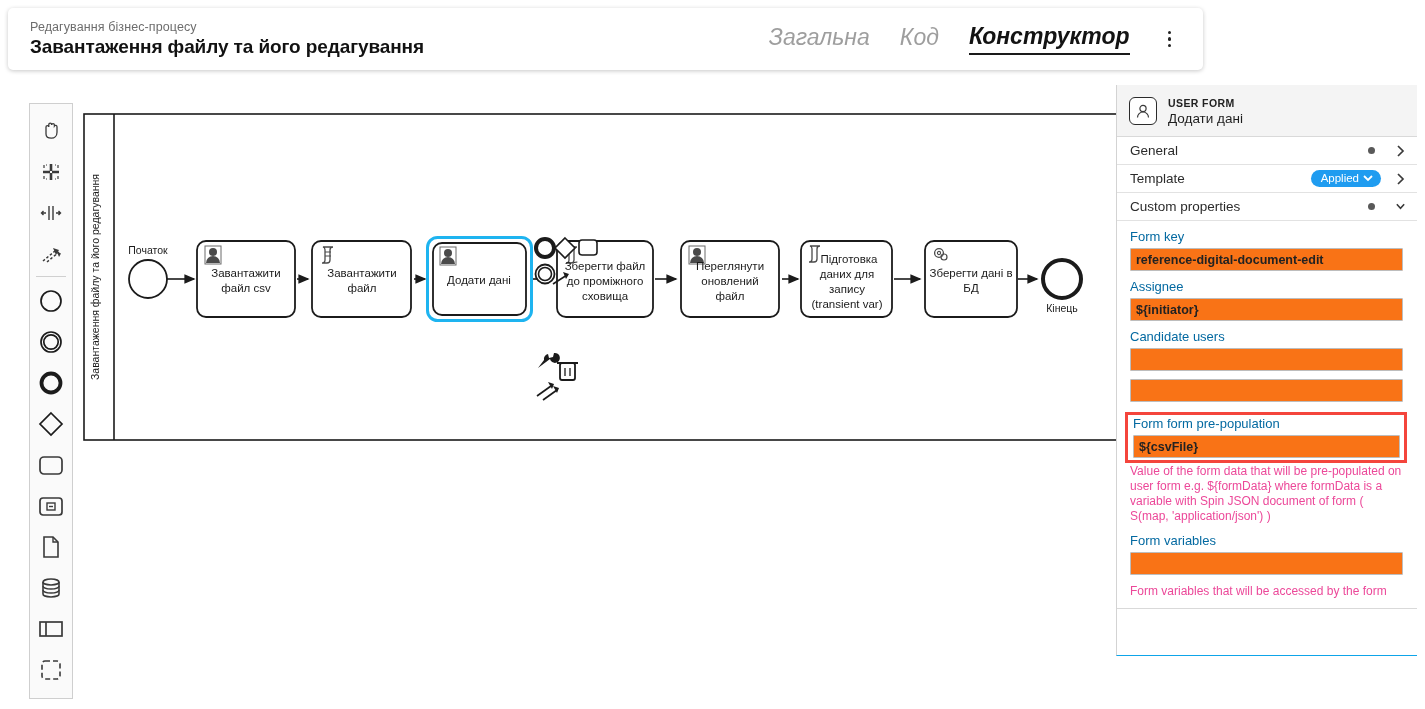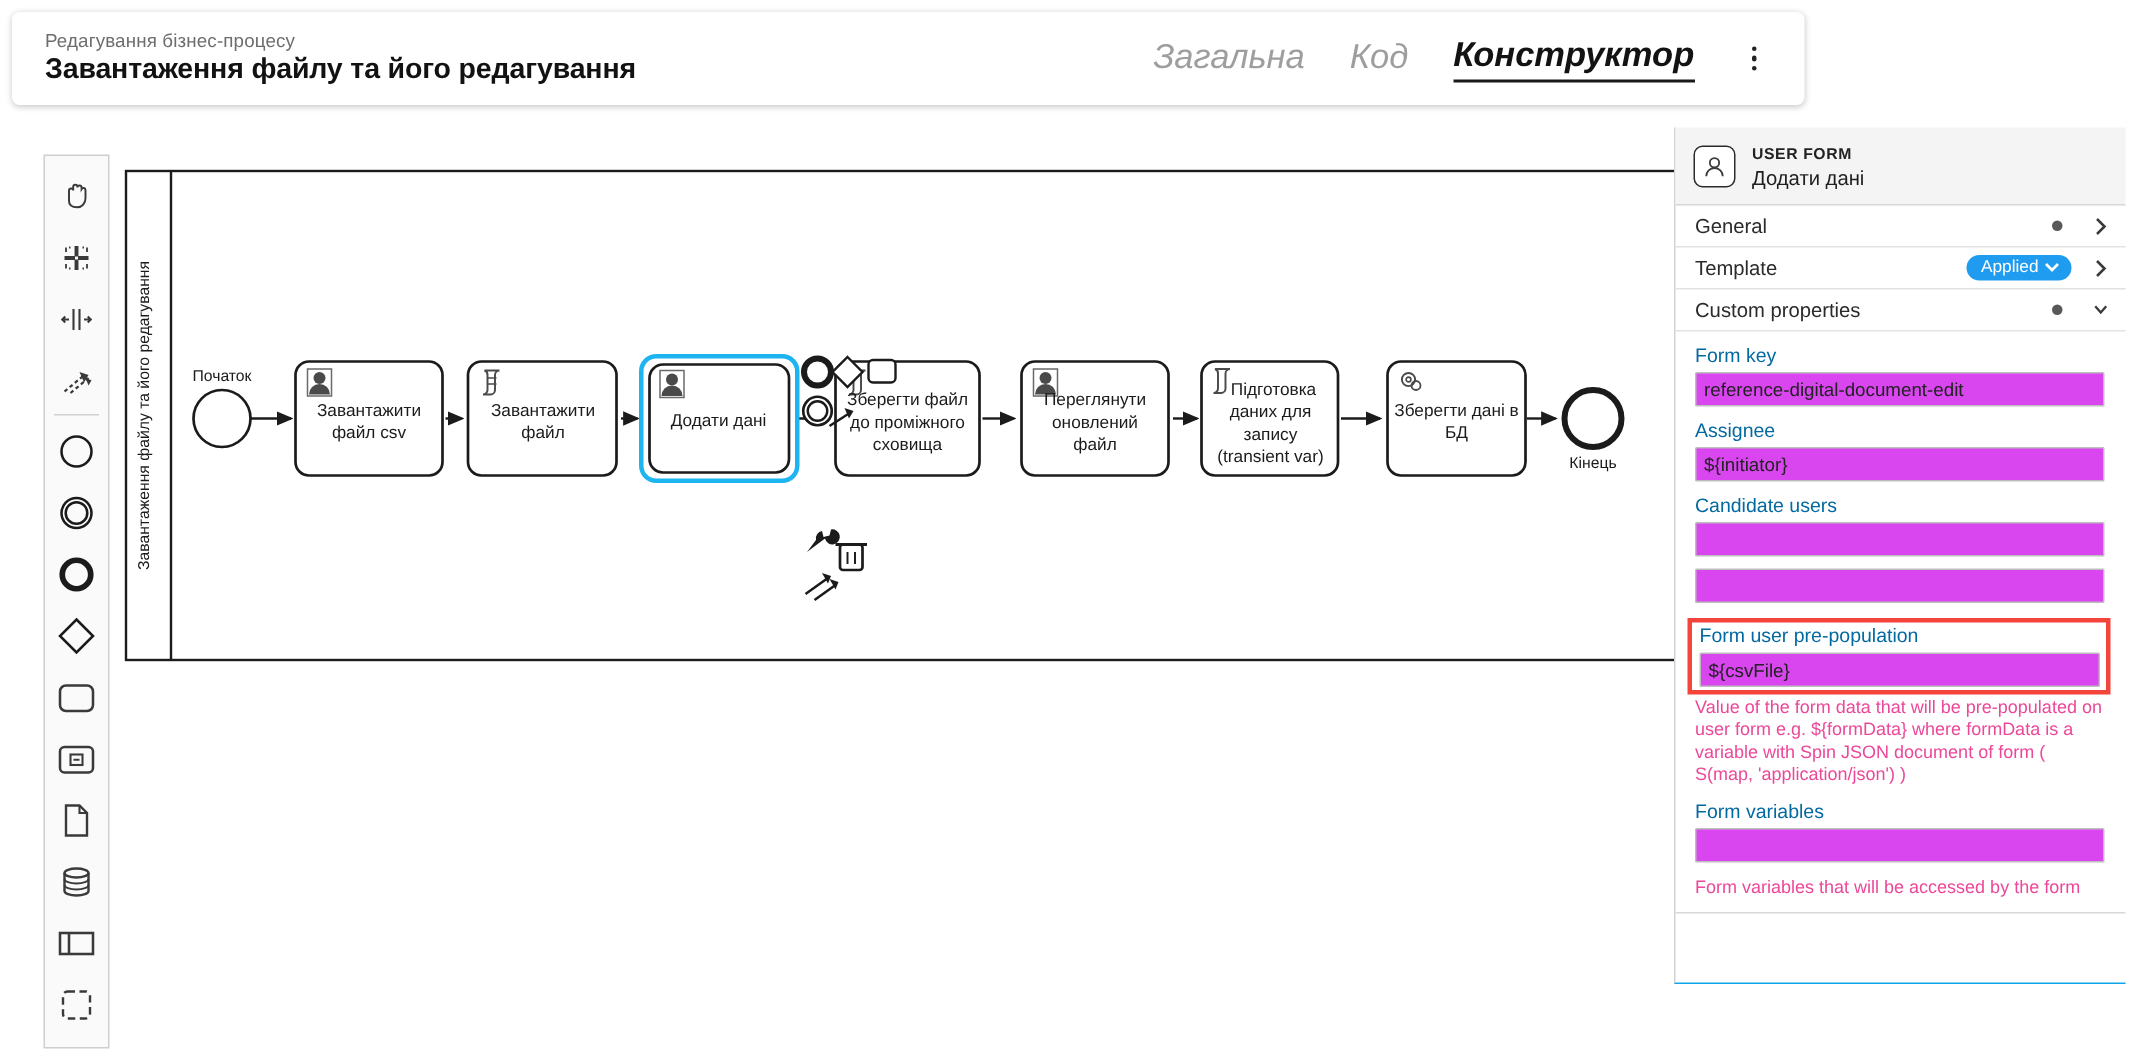--- a/index.html
+++ b/index.html
@@ -71,23 +71,23 @@
   .badge {
     background:#1f9cf0; color:#fff; font-size:11.5px;
     border-radius:11px; padding:2px 8px 3px 10px; margin-right:14px;
     display:flex; align-items:center; gap:4px; white-space:nowrap;
   }
   .chev { width:11px; color:#3a3a3a; display:flex; align-items:center; justify-content:center; }
 
   .p-body { padding:8px 14px 0 13px; }
   .f-label { font-size:13px; color:#0369a1; margin:0 0 3px; line-height:16px; }
   .f-input {
-    width:100%; height:23px; border:1px solid #bdbdbd; background:#d946ef;
+    width:100%; height:23px; border:1px solid #bdbdbd; background:#f97316;
     font-family:"Liberation Sans", sans-serif; font-size:12.5px; color:#222;
-    padding:0 5px; margin-bottom:8px; border-radius:1px;
+    padding:0 5px; margin-bottom:8px; border-radius:1px;font-weight:bold;
   }
   .f-help { font-size:12px; color:#ec4899; line-height:15px; margin:1px 0 9px; }
   .hl-box { position:relative; border:3px solid #f4453c; margin:2px -4px 0 -5px; padding:1px 4px 0 5px; }
   .hl-box .f-input { margin-bottom:2px; }
   .p-foot { border-top:1px solid #d9d9d9; height:1px; margin-top:4px; }
 </style>
 </head>
 <body>
 
 <div class="header">
@@ -403,21 +403,21 @@
     <div>
       <div class="f-label">Candidate users</div>
       <input class="f-input" value="" style="">
     </div>
 
     <div>
       <input class="f-input" value="" style="">
     </div>
 
     <div class="hl-box">
-      <div class="f-label">Form user pre-population</div>
+      <div class="f-label">Form form pre-population</div>
       <input class="f-input" value="${csvFile}" style="">
     </div>
     <div class="f-help">Value of the form data that will be pre-populated on user form
 e.g. ${formData} where formData is a variable with Spin JSON document of form ( S(map, 'application/json') )</div>
 
     <div>
       <div class="f-label">Form variables</div>
       <input class="f-input" value="" style="">
       <div class="f-help">Form variables that will be accessed by the form</div>
     </div>

